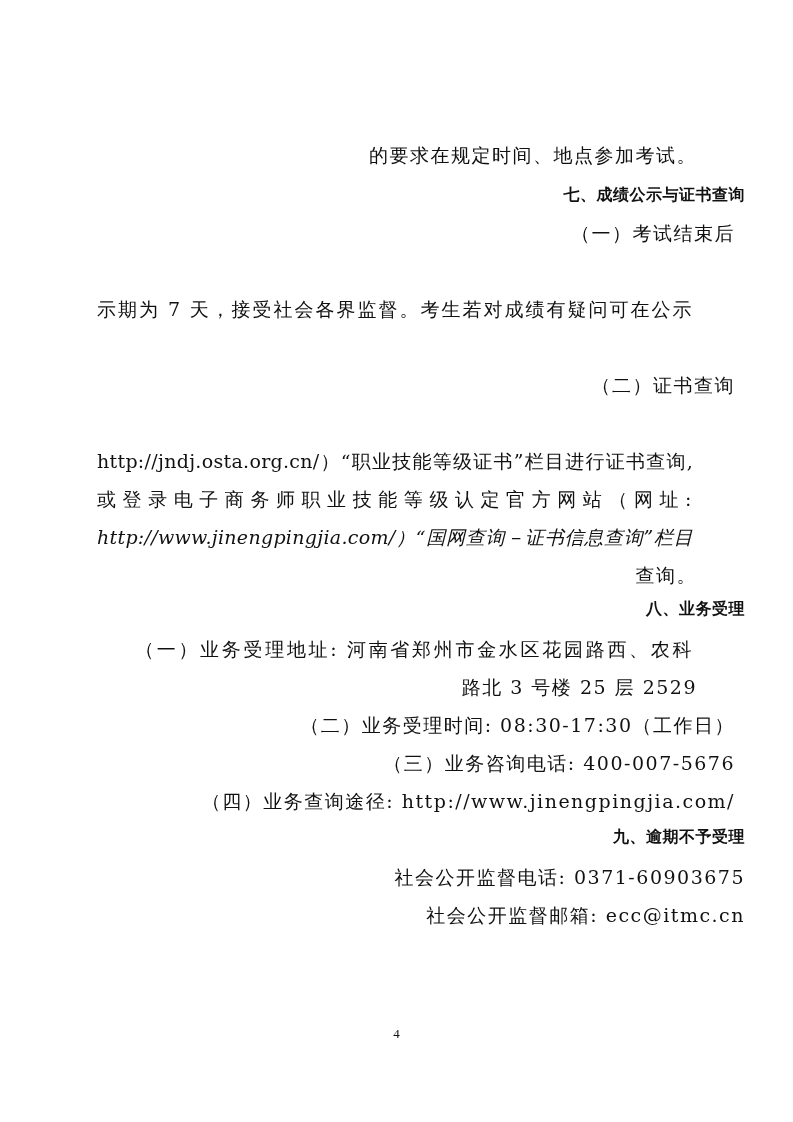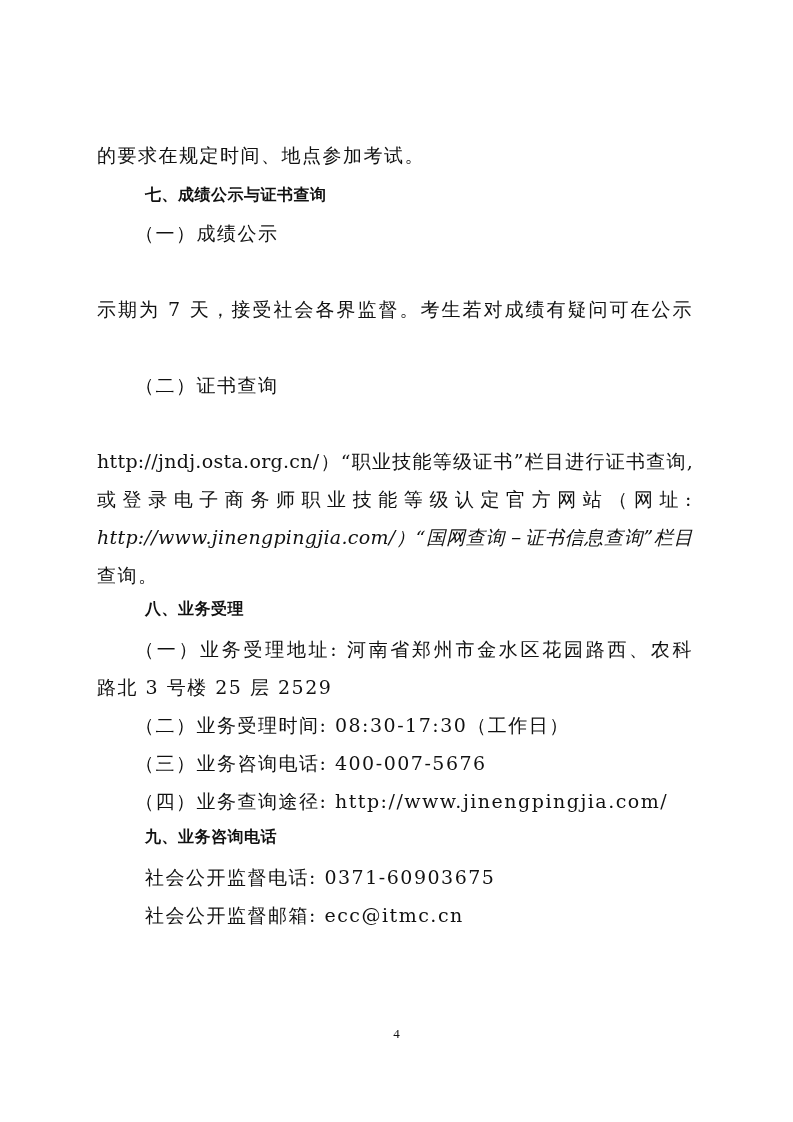--- a/index.html
+++ b/index.html
@@ -7,20 +7,21 @@
   .page { position: absolute; left: 0; top: 0; width: 793px; height: 1122px; background: #fff; }
   .line {
     position: absolute;
     left: 97px;
     width: 600px;
     font-family: "DejaVu Serif", "Liberation Serif", serif;
     font-size: 19px;
     line-height: 26px;
     white-space: nowrap;
     letter-spacing: 1.5px;
+    text-align: right;
   }
   .indent { left: 145px; }
   .heading {
     font-family: "DejaVu Sans", "Liberation Sans", sans-serif;
     font-weight: bold;
     font-size: 16px;
     letter-spacing: 0.5px;
   }
   .sub { left: 135px; }
   .justify { text-align: justify; text-align-last: justify; width: 596px; }
@@ -32,38 +33,38 @@
 </style>
 </head>
 <body>
 
 <div class="page">
 
   <div class="line" style="top:142px;">的要求在规定时间、地点参加考试。</div>
 
   <div class="line heading indent" style="top:182px;">七、成绩公示与证书查询</div>
 
-  <div class="line sub" style="top:220px;">（一）成绩公示</div>
+  <div class="line sub" style="top:220px;">（一）考试结束后</div>
 
   <div class="line justify" style="top:296px;">示期为 7 天，接受社会各界监督。考生若对成绩有疑问可在公示</div>
 
   <div class="line sub" style="top:372px;">（二）证书查询</div>
 
   <div class="line justify" style="top:448px;letter-spacing:0.3px;">http://jndj.osta.org.cn/）“职业技能等级证书”栏目进行证书查询,</div>
   <div class="line justify" style="top:486px;">或登录电子商务师职业技能等级认定官方网站（网址:</div>
   <div class="line justify" style="top:524px;letter-spacing:0.3px;font-style:italic;">http://www.jinengpingjia.com/）“国网查询－证书信息查询”栏目</div>
   <div class="line" style="top:562px;">查询。</div>
 
   <div class="line heading indent" style="top:596px;">八、业务受理</div>
 
   <div class="line sub justify-ind" style="top:636px;width:558px;">（一）业务受理地址: 河南省郑州市金水区花园路西、农科</div>
   <div class="line" style="top:674px;">路北 3 号楼 25 层 2529</div>
   <div class="line sub" style="top:712px;">（二）业务受理时间: 08:30-17:30（工作日）</div>
   <div class="line sub" style="top:750px;">（三）业务咨询电话: 400-007-5676</div>
   <div class="line sub" style="top:788px;">（四）业务查询途径: http://www.jinengpingjia.com/</div>
 
-  <div class="line heading indent" style="top:824px;">九、业务咨询电话</div>
+  <div class="line heading indent" style="top:824px;">九、逾期不予受理</div>
 
   <div class="line indent" style="top:864px;">社会公开监督电话: 0371-60903675</div>
   <div class="line indent" style="top:902px;">社会公开监督邮箱: ecc@itmc.cn</div>
 
   <div class="page-num">4</div>
 </div>
 
 </body></html>

